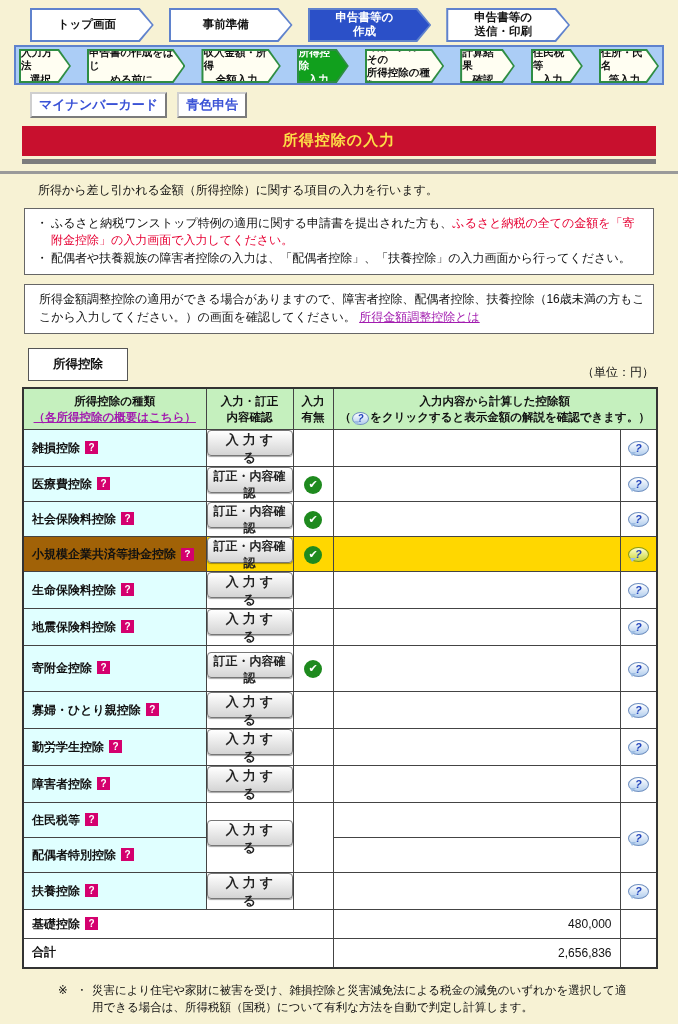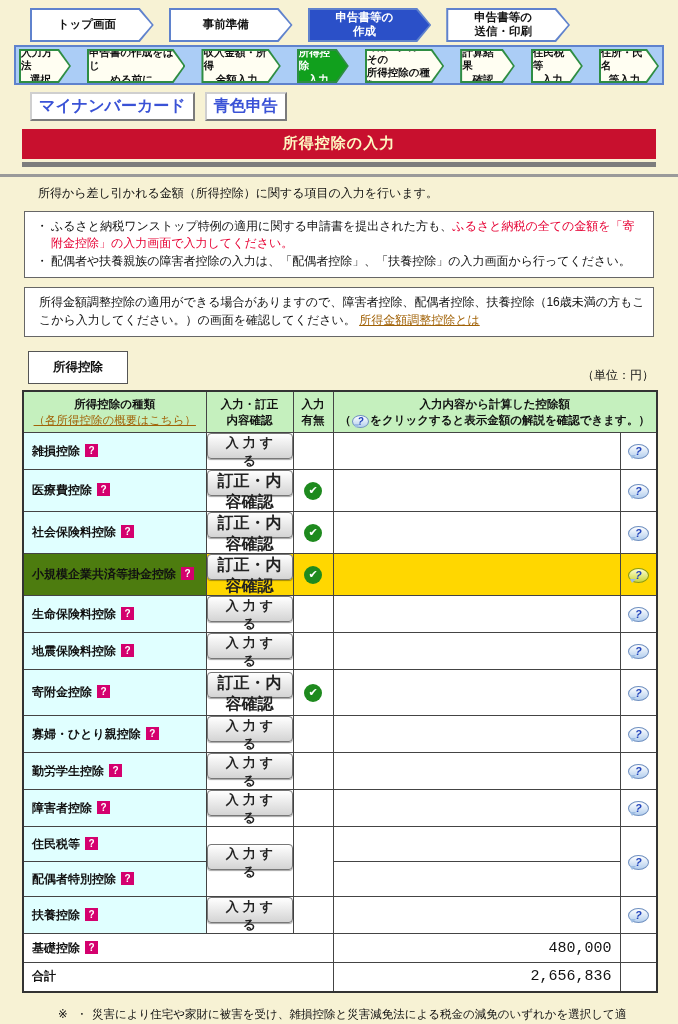--- a/index.html
+++ b/index.html
@@ -26,63 +26,63 @@
   .sarrow .bg { position:absolute; inset:0; background:#2e8d42;
     clip-path:polygon(0 0, calc(100% - 12px) 0, 100% 50%, calc(100% - 12px) 100%, 0 100%); }
   .sarrow .fg { position:absolute; inset:2px; background:#fffef2;
     clip-path:polygon(0 0, calc(100% - 11px) 0, 100% 50%, calc(100% - 11px) 100%, 0 100%);
     display:flex; flex-direction:column; align-items:center; justify-content:center;
     font-size:10.5px; font-weight:bold; line-height:1.25; padding-right:9px; }
   .sarrow.active .fg { background:#11a01d; color:#fff; }
   
   .badges { display:flex; gap:10px; margin:7px 0 0 30px; }
   .badge { background:#fff; border:2px outset #cfcfcf; color:#3a52d6; font-weight:bold;
-    font-size:16px; padding:2px 7px; }
-  
-  .titlebar { margin:8px 22px 0 22px; background:#c8102e; color:#fef9c3; text-align:center;
+    font-size:13px; padding:2px 7px; }
+  
+  .titlebar { margin:8px 22px 0 22px; background:#c8102e; color:#fde047; text-align:center;
     font-size:15px; font-weight:bold; padding:5px 0 6px 0; letter-spacing:1px; }
   .rule1 { margin:3px 22px 0 22px; height:5px; background:#7d7d7d; }
   .rule2 { margin:7px 0 0 0; height:3px; background:#9a9a9a; }
   
   .intro { margin:8px 24px 0 24px; font-size:12px; padding-left:14px; }
   .noticebox { margin:9px 24px 0 24px; background:#fff; border:1px solid #666;
     padding:6px 8px 7px 8px; font-size:12px; line-height:1.45; }
   .bullet { display:flex; }
   .bullet .bmark { width:18px; text-align:center; flex:0 0 18px; }
   .red { color:#e60033; }
-  .link { color:#a16207; text-decoration:underline; cursor:pointer; }
+  .link { color:#a21caf; text-decoration:underline; cursor:pointer; }
   
   .secrow { margin:14px 24px 0 28px; display:flex; justify-content:space-between; align-items:flex-end; }
   .secbox { background:#fff; border:1px solid #555; font-size:12.5px; font-weight:bold;
     padding:7px 24px; }
   .unit { font-size:12px; }
   
   table.main { border-collapse:collapse; margin:6px 22px 0 22px; width:634px;
     border:2px solid #333; table-layout:fixed; }
   table.main td, table.main th { border:1px solid #444; }
   tr.head th { background:#c5f0be; font-size:11.5px; font-weight:bold; padding:4px 2px;
     line-height:1.4; vertical-align:middle; }
-  .hlink { font-weight:normal; font-size:11.5px; }
+  .hlink { font-weight:bold; font-size:11.5px; }
   td.c-label { background:#e0ffff; padding-left:8px; font-size:12px; font-weight:bold;margin-left:36px; }
   td.c-btn { text-align:center; background:#fff;margin-left:33px; }
   td.c-chk { text-align:center; background:#fff; }
-  td.c-amt { background:#fff; text-align:right; padding-right:8px; font-size:15px;font-family:Liberation Mono, monospace; }
+  td.c-amt { background:#fff; text-align:right; padding-right:8px; font-size:12px; }
   td.c-help { background:#fff; text-align:center; }
   tr.t-row { height:35px; }
   tr.t-tall { height:46px; }
   tr.sum { height:29px; }
   td.c-sumlabel { background:#fff; padding-left:8px; font-size:12px; font-weight:bold; }
-  tr.hl td.c-label { background:#4d7c0f; }
+  tr.hl td.c-label { background:#a16207;font-family:Liberation Mono, monospace; }
   tr.hl td.c-btn, tr.hl td.c-chk, tr.hl td.c-amt, tr.hl td.c-help { background:#ffd700; }
   
   .gbtn { display:inline-block; border:1px solid #777; border-radius:4px;
     background:linear-gradient(#ffffff,#d4d4d4); box-shadow:0 1px 1px rgba(0,0,0,.35);
     font-family:inherit; font-weight:bold; color:#222; cursor:pointer; height:26px; }
   .gbtn.sp { font-size:13px; letter-spacing:4px; padding:0 6px 0 10px; min-width:78px; }
-  .gbtn.small { font-size:16px; letter-spacing:0; padding:0 4px; min-width:82px; }
+  .gbtn.small { font-size:12px; letter-spacing:0; padding:0 4px; min-width:82px; }
   
   .qico { display:inline-block; width:13px; height:13px; background:#d4006e; color:#fff;
     font-size:10px; font-weight:bold; line-height:13px; text-align:center; margin-left:5px;
     vertical-align:1px; cursor:pointer; }
   .qico::before { content:"?"; }
   .chk { display:inline-block; width:18px; height:18px; border-radius:50%;
     background:#1e8a1e; position:relative; vertical-align:middle; }
   .chk::before { content:"✔"; color:#fff; font-size:11px; font-weight:bold; position:absolute;
     top:50%; left:50%; transform:translate(-50%,-54%); }
   .bubble { display:inline-block; width:21px; height:15px; border:1px solid #7090c0;

